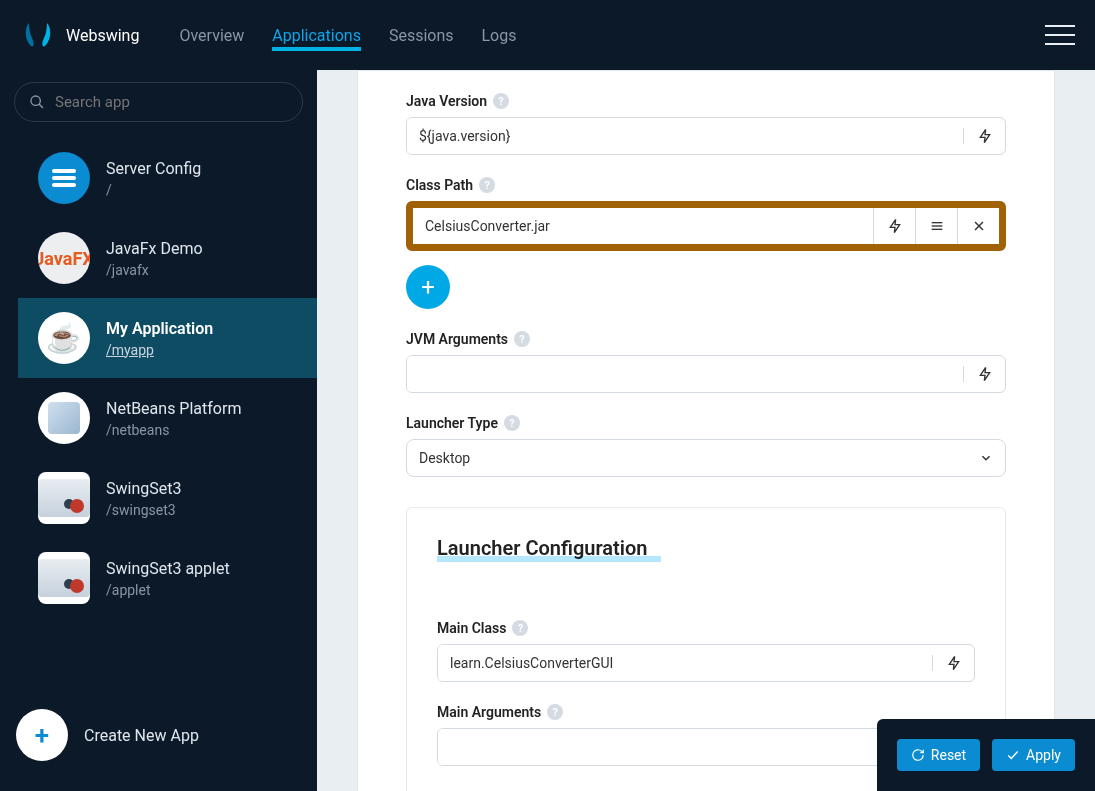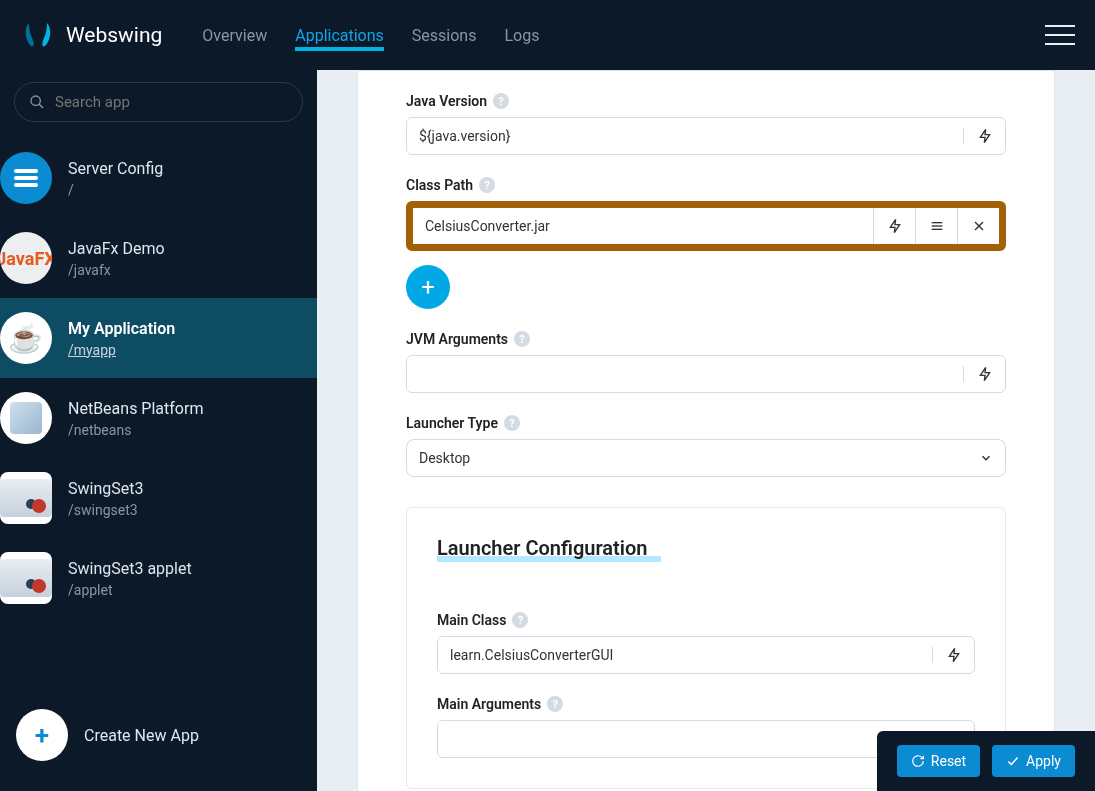--- a/index.html
+++ b/index.html
@@ -1,33 +1,33 @@
 <!DOCTYPE html>
 <html><head>
 <meta charset="utf-8">
 <style>
 * { box-sizing: border-box; margin: 0; padding: 0; font-family: -apple-system, BlinkMacSystemFont, "Segoe UI", Roboto, sans-serif; }
 html, body { width: 1095px; height: 791px; overflow: hidden; background: #0b1929; }
 .header { height: 70px; background: #0b1929; display: flex; align-items: center; padding: 0 20px; }
 .logo-wrap { display: flex; align-items: center; gap: 10px; margin-right: 40px; }
 .logo-icon { width: 36px; height: 36px; }
-.logo-text { color: #fff; font-size: 21px; font-weight: 400; }
+.logo-text { color: #fff; font-size: 16px; font-weight: 400; }
 .nav { display: flex; gap: 28px; }
 .nav-item { color: #8a95a5; font-size: 16px; cursor: pointer; }
 .nav-item.active { color: #0ea5e9; position: relative; }
 .nav-item.active::after { content: ""; position: absolute; left: 0; right: 0; bottom: -6px; height: 4px; background: #00b3e6; }
 .hamburger { margin-left: auto; cursor: pointer; width: 30px; height: 20px; display: flex; flex-direction: column; justify-content: space-between; }
 .hamburger span { display: block; height: 2px; background: #e8eef6; }
 .body { display: flex; height: calc(791px - 70px); }
 .sidebar { width: 317px; background: #0b1929; display: flex; flex-direction: column; padding-top: 12px; }
 .search { margin: 0 14px 16px; height: 40px; border: 1px solid #2b3a4b; border-radius: 20px; display: flex; align-items: center; padding: 0 14px; gap: 10px; }
 .search svg { width: 16px; height: 16px; stroke: #8a95a5; }
 .search input { flex: 1; background: transparent; border: none; outline: none; color: #e8eef6; font-size: 15px; }
 .apps { flex: 1; overflow-y: auto; }
-.app-row { display: flex; align-items: center; gap: 16px; padding: 14px 0; cursor: pointer; }
+.app-row { display: flex; align-items: center; gap: 16px; padding: 14px 20px; cursor: pointer; margin-left: 18px; }
 .app-row.active { background: #0e4c63; }
 .app-ico { width: 52px; height: 52px; border-radius: 50%; background: #fff; flex-shrink: 0; display: flex; align-items: center; justify-content: center; overflow: hidden; }
 .app-txt { display: flex; flex-direction: column; gap: 4px; }
 .app-name { color: #dfe6ee; font-size: 16px; }
 .app-row.active .app-name { color: #fff; font-weight: 600; }
 .app-path { color: #8a95a5; font-size: 14px; }
 .app-row.active .app-path { color: #c9d4df; text-decoration: underline; }
 .create { display: flex; align-items: center; gap: 16px; padding: 18px 16px 30px; cursor: pointer; }
 .create-ico { width: 52px; height: 52px; border-radius: 50%; background: #fff; display: flex; align-items: center; justify-content: center; }
 .create-ico span { color: #0b8bd1; font-size: 26px; font-weight: 600; }
@@ -45,21 +45,21 @@
 .cp-row .inp { flex: 1; }
 .add-btn { width: 44px; height: 44px; border-radius: 50%; background: #00a9e6; display: flex; align-items: center; justify-content: center; cursor: pointer; margin-top: 14px; }
 .add-btn span { color: #fff; font-size: 24px; }
 .select { display: flex; border: 1px solid #d3dae1; border-radius: 8px; padding: 10px 12px; align-items: center; cursor: pointer; }
 .select-val { flex: 1; font-size: 14px; color: #333; }
 .select svg { width: 14px; height: 14px; stroke: #333; }
 .launcher-card { border: 1px solid #e5eaef; border-radius: 6px; padding: 28px 30px 30px; margin-top: 30px; }
 .launcher-title { font-size: 20px; font-weight: 600; color: #222; display: inline-block; position: relative; margin-bottom: 18px; }
 .launcher-title::after { content: ""; position: absolute; left: 0; right: -14px; bottom: -2px; height: 6px; background: #b3e8ff; z-index: -1; }
 .launcher-title { z-index: 1; }
-.footer { position: fixed; right: 0; bottom: 0; background: #0b1929; padding: 14px 20px; display: flex; gap: 12px; border-top-left-radius: 6px; }
+.footer { position: fixed; right: 0; bottom: 0; background: #0b1929; padding: 20px 20px; display: flex; gap: 12px; border-top-left-radius: 6px; }
 .btn { border: none; border-radius: 4px; padding: 8px 14px; font-size: 14px; color: #fff; cursor: pointer; display: flex; align-items: center; gap: 6px; }
 .btn.primary { background: #0b8bd1; }
 .btn svg { width: 14px; height: 14px; stroke: #fff; fill: none; }
 
 .server-lines { width: 24px; height: 18px; display: flex; flex-direction: column; justify-content: space-between; }
 .server-lines span { height: 4px; background: #fff; border-radius: 2px; }
 .javafx-badge { font-size: 18px; font-weight: 700; color: #e55b20; }
 .java-cup { font-size: 28px; }
 .cube { width: 32px; height: 32px; background: linear-gradient(135deg,#cfe0ef,#9bb6ce); border-radius: 4px; }
 .swingshot { width: 52px; height: 38px; background: linear-gradient(#e8edf2,#c6d1dc); border-radius: 4px; position: relative; }
@@ -240,21 +240,21 @@
           <svg viewBox="0 0 24 24" fill="none" stroke-width="2.5">
               <polyline points="6 9 12 15 18 9"></polyline>
             </svg>
         </div>
       </div>
 
       <div class="launcher-card">
         <div style="position:relative;display:inline-block;margin-bottom:18px">
           <span class="launcher-title">Launcher Configuration</span>
         </div>
-        <div class="fld" style="margin-top:16px">
+        <div class="fld" style="margin-top:24px">
           <div class="lbl">
               <span>Main Class</span>
               <span class="help">?</span>
             </div>
           <div class="inp-grp">
             <input class="inp" value="learn.CelsiusConverterGUI" style="">
             <div class="inp-btn">
                 <svg viewBox="0 0 24 24" fill="none" stroke-width="2">
                   <polyline points="13 2 5 14 12 14 11 22 19 10 12 10 13 2"></polyline>
                 </svg>

